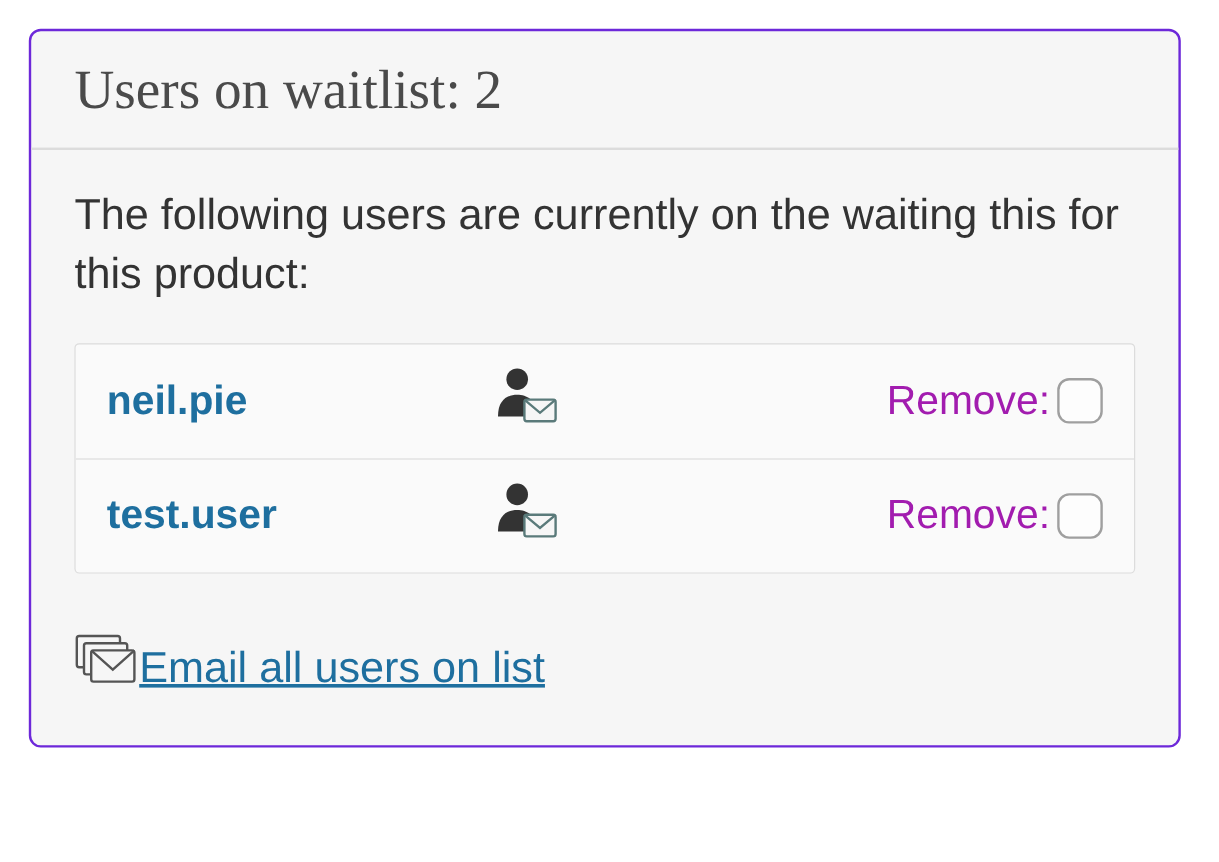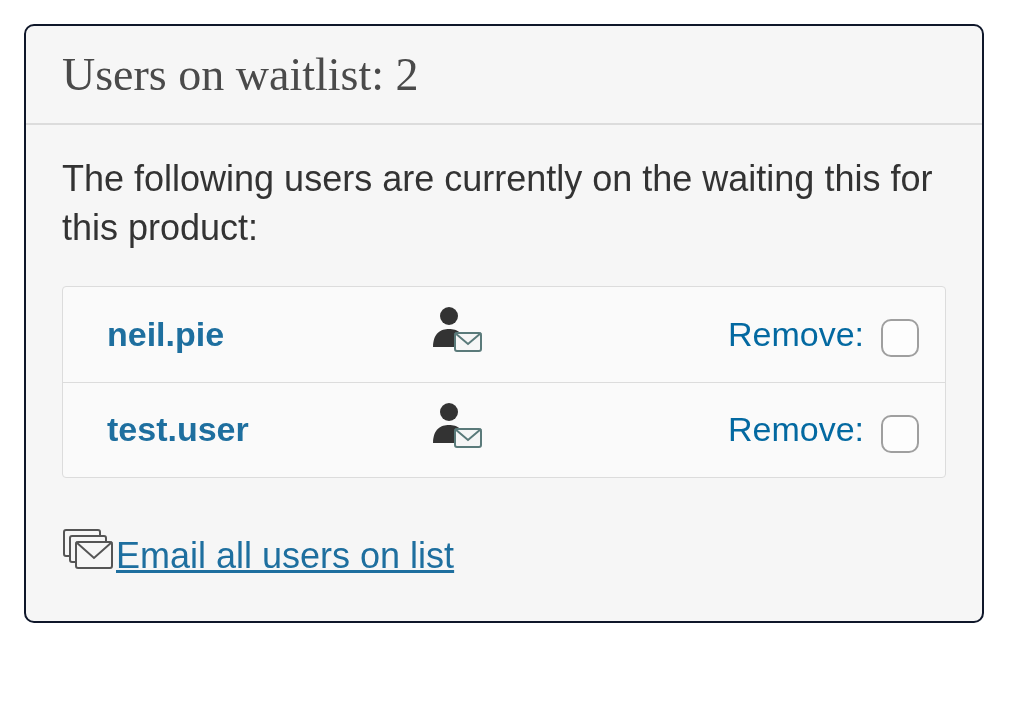--- a/index.html
+++ b/index.html
@@ -6,21 +6,21 @@
     margin: 0;
     padding: 0;
     width: 1016px;
     height: 718px;
     background: #ffffff;
     font-family: Georgia, "Times New Roman", serif;
   }
   .panel {
     margin: 24px;
     width: 960px;
-    border: 2px solid #0f172a;
+    border: 2px solid #6d28d9;
     border-radius: 10px;
     background: #f6f6f6;
     box-sizing: border-box;
   }
   .panel-header {
     padding: 22px 36px;
     border-bottom: 2px solid #dcdcdc;
     font-size: 46px;
     color: #4a4a4a;
   }
@@ -53,31 +53,29 @@
     display: flex;
     align-items: center;
     flex: 1;
   }
   .user-link {
     color: #1e6f9f;
     font-weight: 700;
     text-decoration: none;
     font-size: 34px;
     min-width: 320px;
-    margin-left: 18px;
   }
   .user-icon {
     display: inline-block;
   }
   .remove-wrap {
     display: flex;
-    align-items: flex-end;
-    color: #0369a1;
+    align-items: center;
+    color: #a21caf;
     font-size: 34px;
-    gap: 11px;
   }
   .remove-label {
     margin-right: 6px;
   }
   .checkbox {
     width: 34px;
     height: 34px;
     border: 2px solid #9f9f9f;
     border-radius: 10px;
     background: #fdfdfd;

